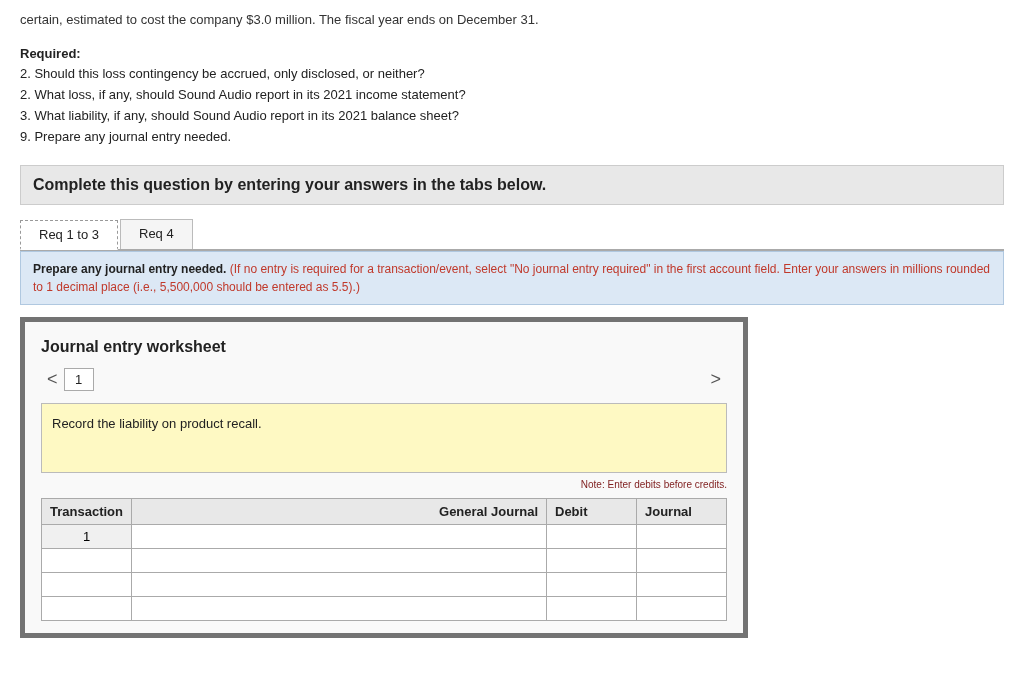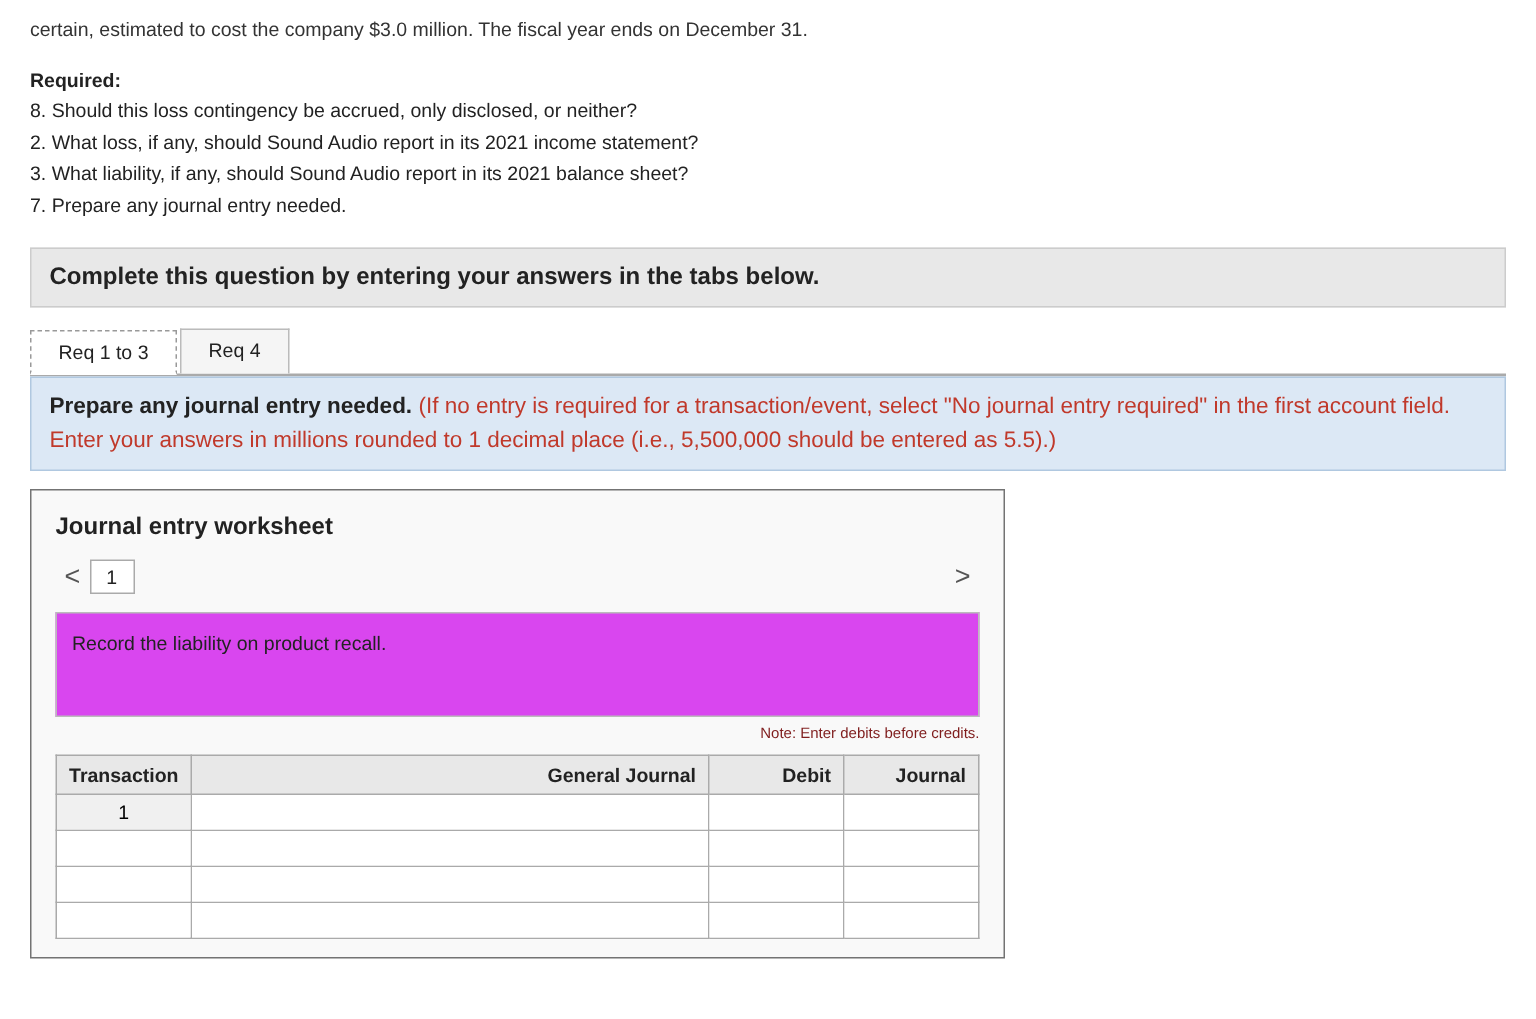--- a/index.html
+++ b/index.html
@@ -63,43 +63,43 @@
       top: 1px;
     }
     .tab-dotted {
       border: 1px dashed #999;
       background: #fff;
     }
     .instruction-box {
       background: #dce8f5;
       border: 1px solid #b0c8e0;
       padding: 8px 12px;
-      font-size: 15px;
+      font-size: 12px;
       line-height: 1.5;
       margin-bottom: 12px;
       margin-top: 0;
     }
     .instruction-box .red-text {
       color: #c0392b;
     }
     .btn-view-transaction {
       background: #3a7abf;
       color: #fff;
       border: none;
       padding: 7px 14px;
       font-size: 13px;
       cursor: pointer;
       border-radius: 3px;
       margin-bottom: 14px;
     }
     .journal-worksheet {
-      border: 1px solid #737373;
+      border: 5px solid #737373;
       background: #f9f9f9;
       padding: 16px 16px 12px 16px;
-      width: 650px;
+      width: 728px;
     }
     .journal-worksheet h3 {
       font-size: 16px;
       font-weight: bold;
       margin-bottom: 12px;
     }
     .nav-row {
       display: flex;
       align-items: center;
       margin-bottom: 12px;
@@ -116,21 +116,21 @@
       background: #fff;
       padding: 3px 10px;
       font-size: 13px;
       min-width: 30px;
       text-align: center;
     }
     .nav-right {
       margin-left: auto;
     }
     .record-box {
-      background: #d946ef;
+      background: #fef9c3;
       border: 1px solid #bbb;
       padding: 12px 10px 28px 10px;
       font-size: 13px;
       margin-bottom: 6px;
       min-height: 70px;
     }
     .note-text {
       color: #7f1d1d;
       font-size: 10px;
       margin-bottom: 8px;
@@ -142,21 +142,21 @@
       font-size: 13px;
     }
     table.journal-table th {
       background: #e8e8e8;
       border: 1px solid #aaa;
       padding: 5px 8px;
       text-align: right;
       font-weight: bold;
     }
     table.journal-table th.center {
-      text-align: right;
+      text-align: left;
     }
     table.journal-table td {
       border: 1px solid #aaa;
       padding: 0;
       height: 24px;
     }
     table.journal-table td input {
       width: 100%;
       height: 100%;
       border: none;
@@ -179,24 +179,24 @@
 <div class="page-wrapper">
 
   
   <div class="top-text">
     <span>certain, estimated to cost the company $3.0 million. The fiscal year ends on December 31.</span>
   </div>
 
   
   <div class="required-section">
     <p><strong>Required:</strong></p>
-    <p>8. Should this loss contingency be accrued, only disclosed, or neither?</p>
+    <p>2. Should this loss contingency be accrued, only disclosed, or neither?</p>
     <p>2. What loss, if any, should Sound Audio report in its 2021 income statement?</p>
     <p>3. What liability, if any, should Sound Audio report in its 2021 balance sheet?</p>
-    <p>7. Prepare any journal entry needed.</p>
+    <p>9. Prepare any journal entry needed.</p>
   </div>
 
   
   <div class="complete-box">
     <strong>Complete this question by entering your answers in the tabs below.</strong>
   </div>
 
   
   <div class="tabs-row">
     <div class="tab tab-dotted active">Req 1 to 3</div>

